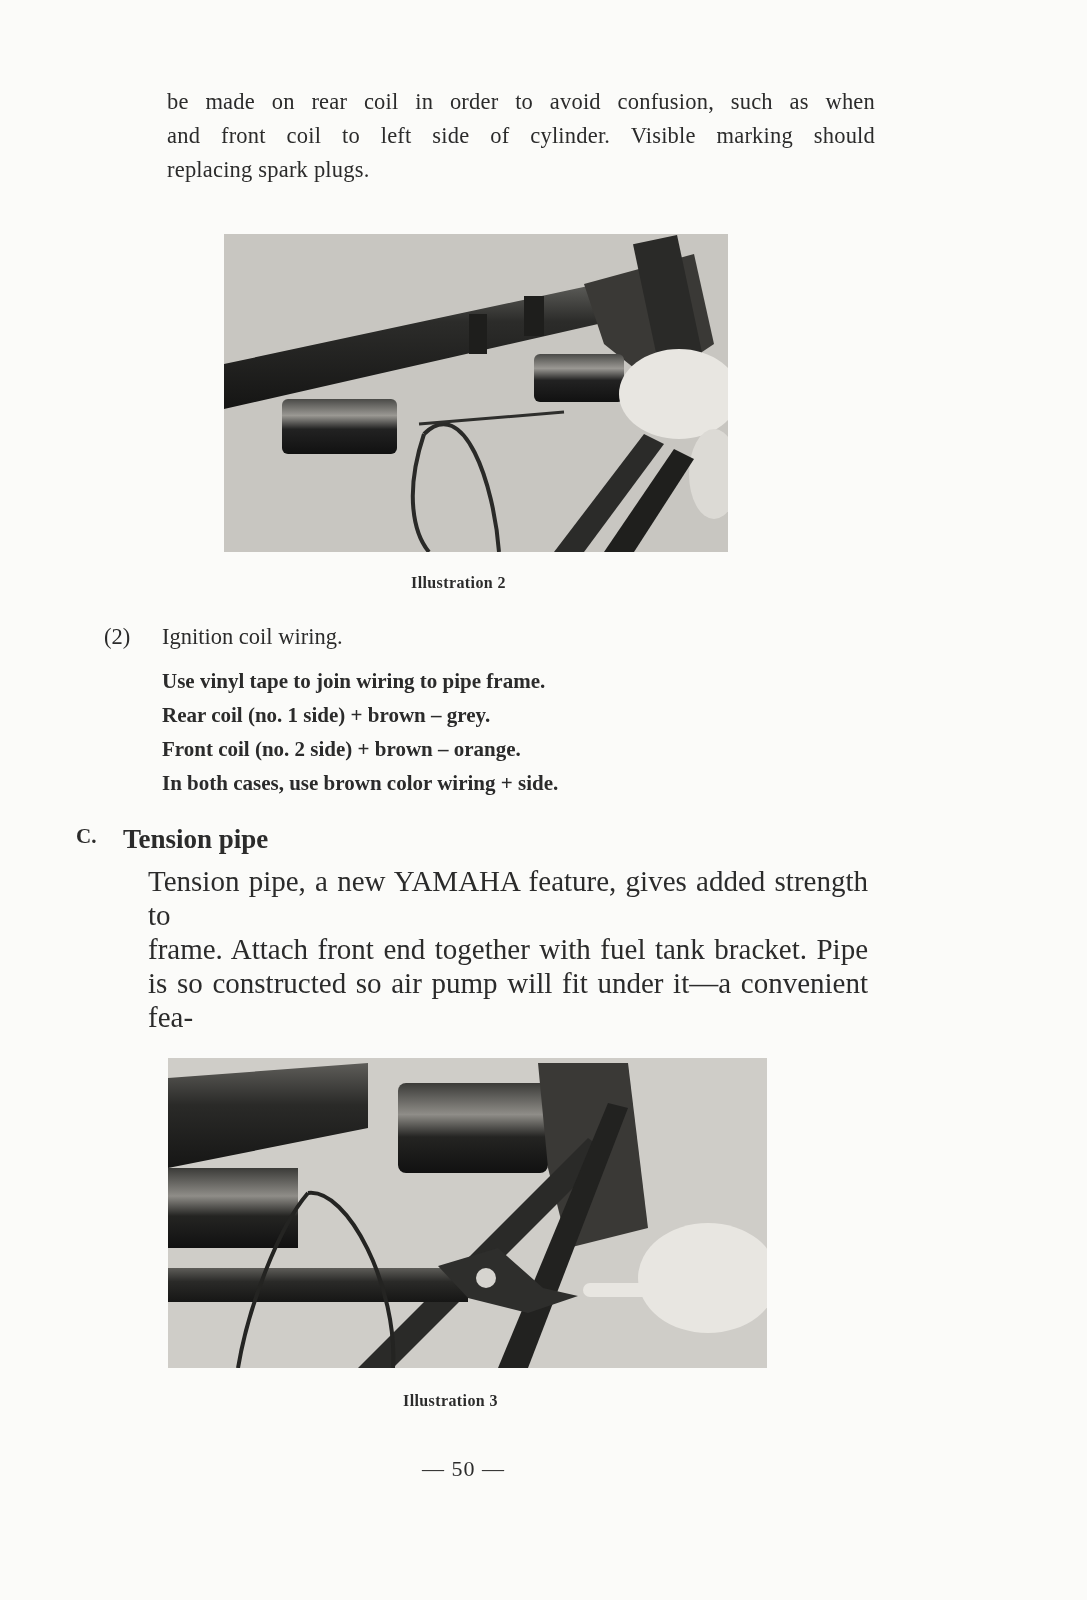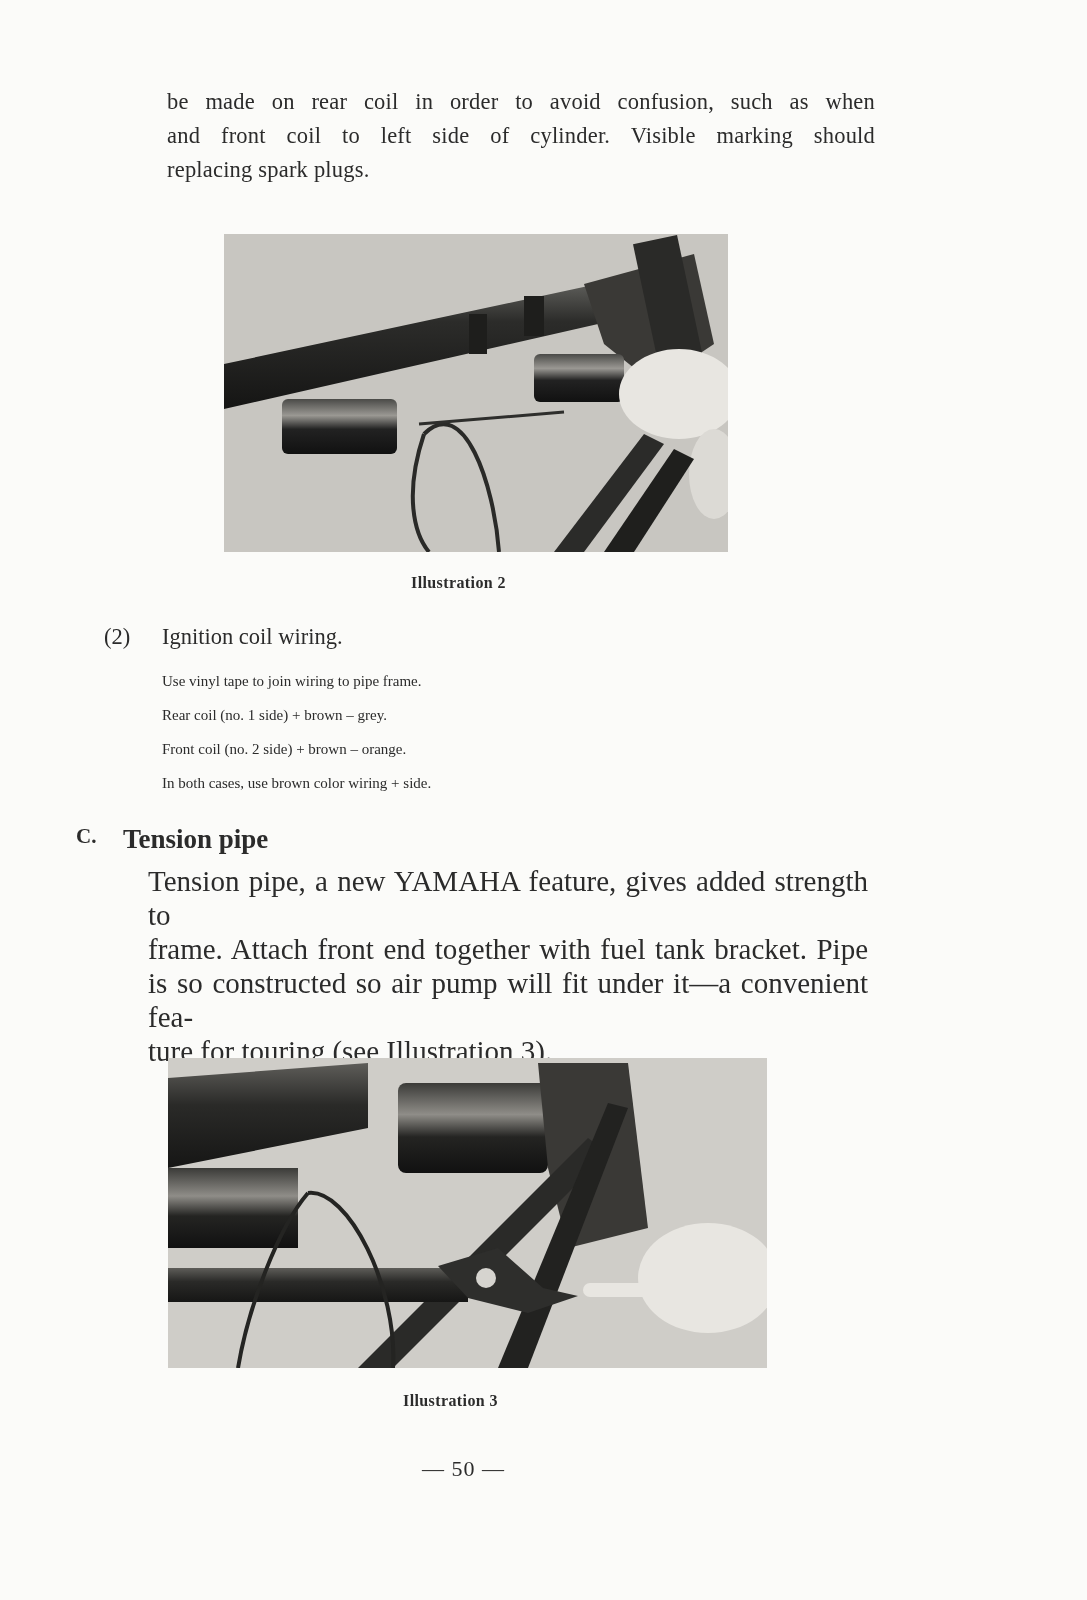--- a/index.html
+++ b/index.html
@@ -20,21 +20,21 @@
   .fig2 { left: 224px; top: 234px; width: 504px; height: 318px; background: #c9c7c2; }
   .fig3 { left: 168px; top: 1058px; width: 599px; height: 310px; background: #cfcdc8; }
   .figure svg { width: 100%; height: 100%; display: block; }
 
   .caption { position: absolute; font-size: 16px; font-weight: bold; letter-spacing: 0.4px; }
   .cap2 { left: 411px; top: 574px; }
   .cap3 { left: 403px; top: 1392px; }
 
   .item-num { position: absolute; left: 104px; top: 624px; font-size: 22.5px; }
   .item-title { position: absolute; left: 162px; top: 624px; font-size: 22.5px; }
-  .item-body { position: absolute; left: 162px; top: 664px; font-size: 15px; line-height: 34px; }
+  .item-body { position: absolute; left: 162px; top: 664px; font-size: 21px; line-height: 34px; font-weight: bold; }
 
   .sec-letter { position: absolute; left: 76px; top: 824px; font-size: 21px; font-weight: bold; }
   .sec-title { position: absolute; left: 123px; top: 824px; font-size: 27px; font-weight: bold; }
   .sec-body { position: absolute; left: 148px; top: 864px; width: 720px; font-size: 29px; line-height: 34px; }
 
   .page-num { position: absolute; left: 422px; top: 1456px; font-size: 22px; letter-spacing: 1px; }
 </style>
 </head>
 <body>
 
@@ -95,21 +95,20 @@
   <span class="line">Front coil (no. 2 side)  +  brown  –  orange.</span>
   <span class="line">In both cases, use brown color wiring  +  side.</span>
 </div>
 
 <div class="sec-letter">C.</div>
 <div class="sec-title">Tension pipe</div>
 <div class="sec-body">
   <span class="justify-line">Tension pipe, a new YAMAHA feature, gives added strength to</span>
   <span class="justify-line">frame.  Attach front end together with fuel tank bracket.  Pipe</span>
   <span class="justify-line">is so constructed so air pump will fit under it—a convenient fea-</span>
-  <span class="line">ture for touring (see Illustration 3).</span>
 </div>
 
 <div class="figure fig3">
   <svg viewBox="0 0 599 310" preserveAspectRatio="none">
     <defs>
       <linearGradient id="pipeB" x1="0" y1="0" x2="0" y2="1">
         <stop offset="0" stop-color="#5e5d59"></stop>
         <stop offset="0.4" stop-color="#2a2a28"></stop>
         <stop offset="1" stop-color="#161615"></stop>
       </linearGradient>

